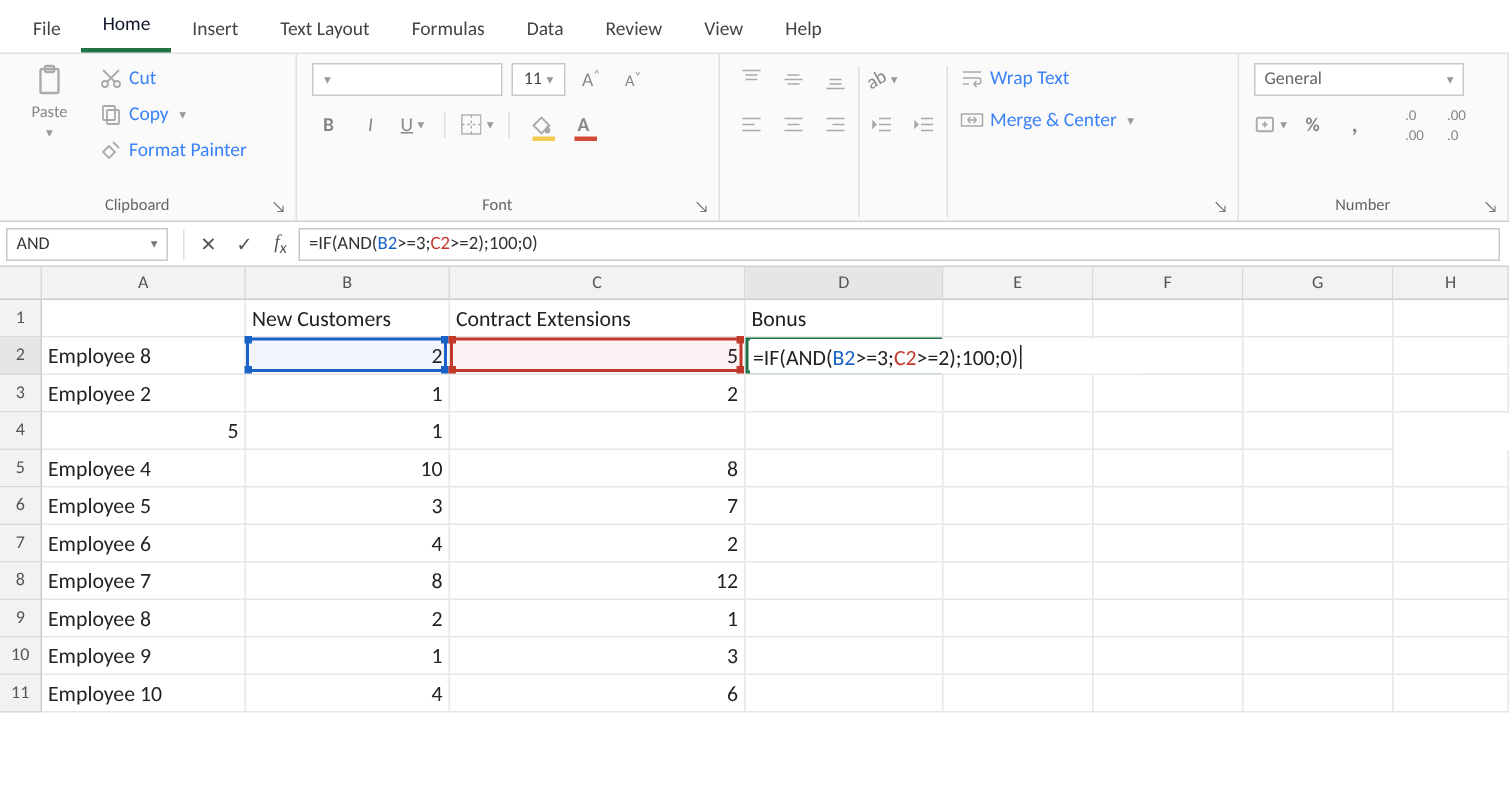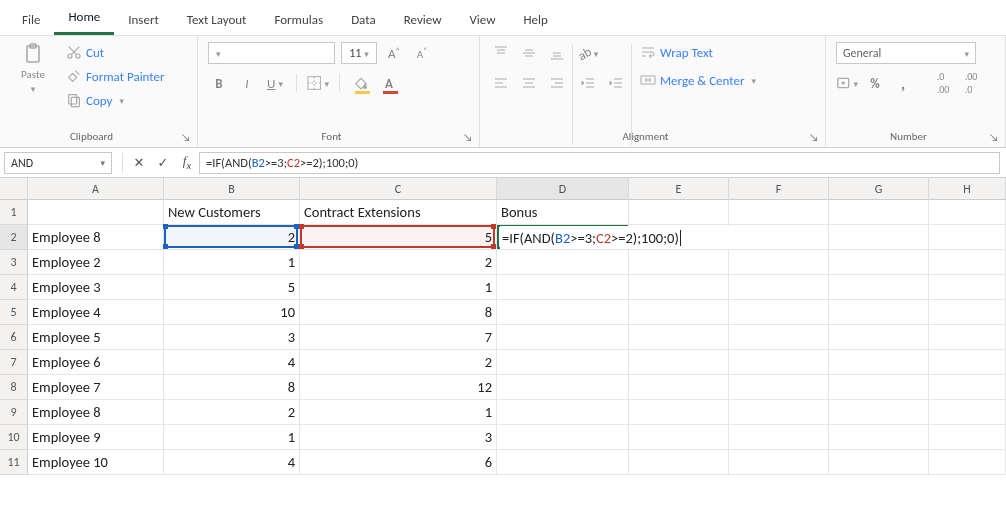--- a/index.html
+++ b/index.html
@@ -115,33 +115,33 @@
       </div>
       <div class="stack" style="margin-left:6px">
         <div class="iconbtn">
           <svg class="icon" viewBox="0 0 24 24" fill="none" stroke="#aaa" stroke-width="1.8">
               <circle cx="6" cy="18" r="3"></circle>
               <circle cx="18" cy="18" r="3"></circle>
               <path d="M8 16 20 4M16 16 4 4"></path>
             </svg>
           <span>Cut</span>
         </div>
+        <div class="iconbtn dd">
+          <svg class="icon" viewBox="0 0 24 24" fill="none" stroke="#aaa" stroke-width="1.8">
+              <rect x="4" y="4" width="12" height="14" rx="1"></rect>
+              <rect x="8" y="8" width="12" height="14" rx="1"></rect>
+            </svg>
+          <span>Copy</span>
+        </div>
         <div class="iconbtn">
           <svg class="icon" viewBox="0 0 24 24" fill="none" stroke="#aaa" stroke-width="1.8">
               <path d="M4 14l6-6 6 6-6 6z"></path>
               <path d="M14 4l6 6"></path>
             </svg>
           <span>Format Painter</span>
-        </div>
-        <div class="iconbtn dd">
-          <svg class="icon" viewBox="0 0 24 24" fill="none" stroke="#aaa" stroke-width="1.8">
-              <rect x="4" y="4" width="12" height="14" rx="1"></rect>
-              <rect x="8" y="8" width="12" height="14" rx="1"></rect>
-            </svg>
-          <span>Copy</span>
         </div>
       </div>
     </div>
     <div class="group-label">Clipboard</div>
     <div class="launcher">↘</div>
   </div>
 
   <div class="group" style="width:282px">
     <div class="group-body stack" style="gap:8px">
       <div class="row">
@@ -257,21 +257,20 @@
         </div>
         <div class="iconbtn dd">
           <svg class="icon" viewBox="0 0 16 16" stroke="#aaa" fill="none">
               <rect x="1" y="4" width="14" height="8"></rect>
               <path d="M5 8h6M5 8l2-2M5 8l2 2M11 8l-2-2M11 8l-2 2"></path>
             </svg>
           <span>Merge &amp; Center</span>
         </div>
       </div>
     </div>
-    <div class="group-label">Alignment</div>
     <div class="launcher">↘</div>
   </div>
 
   <div class="group" style="flex:1">
     <div class="group-body stack" style="gap:8px">
       <div class="numfmt">
         <span>General</span>
         <span style="font-size:9px;color:#999">▾</span>
       </div>
       <div class="row">
@@ -370,21 +369,20 @@
       <div class="cell r">1</div>
       <div class="cell r">2</div>
       <div class="cell"></div>
         <div class="cell"></div>
         <div class="cell"></div>
         <div class="cell"></div>
         <div class="cell"></div>
     </div>
     <div class="gridrow">
       <div class="rowhdr">4</div>
-      <div class="cell l">Employee 3</div>
       <div class="cell r">5</div>
       <div class="cell r">1</div>
       <div class="cell"></div>
         <div class="cell"></div>
         <div class="cell"></div>
         <div class="cell"></div>
         <div class="cell"></div>
     </div>
     <div class="gridrow">
       <div class="rowhdr">5</div>

